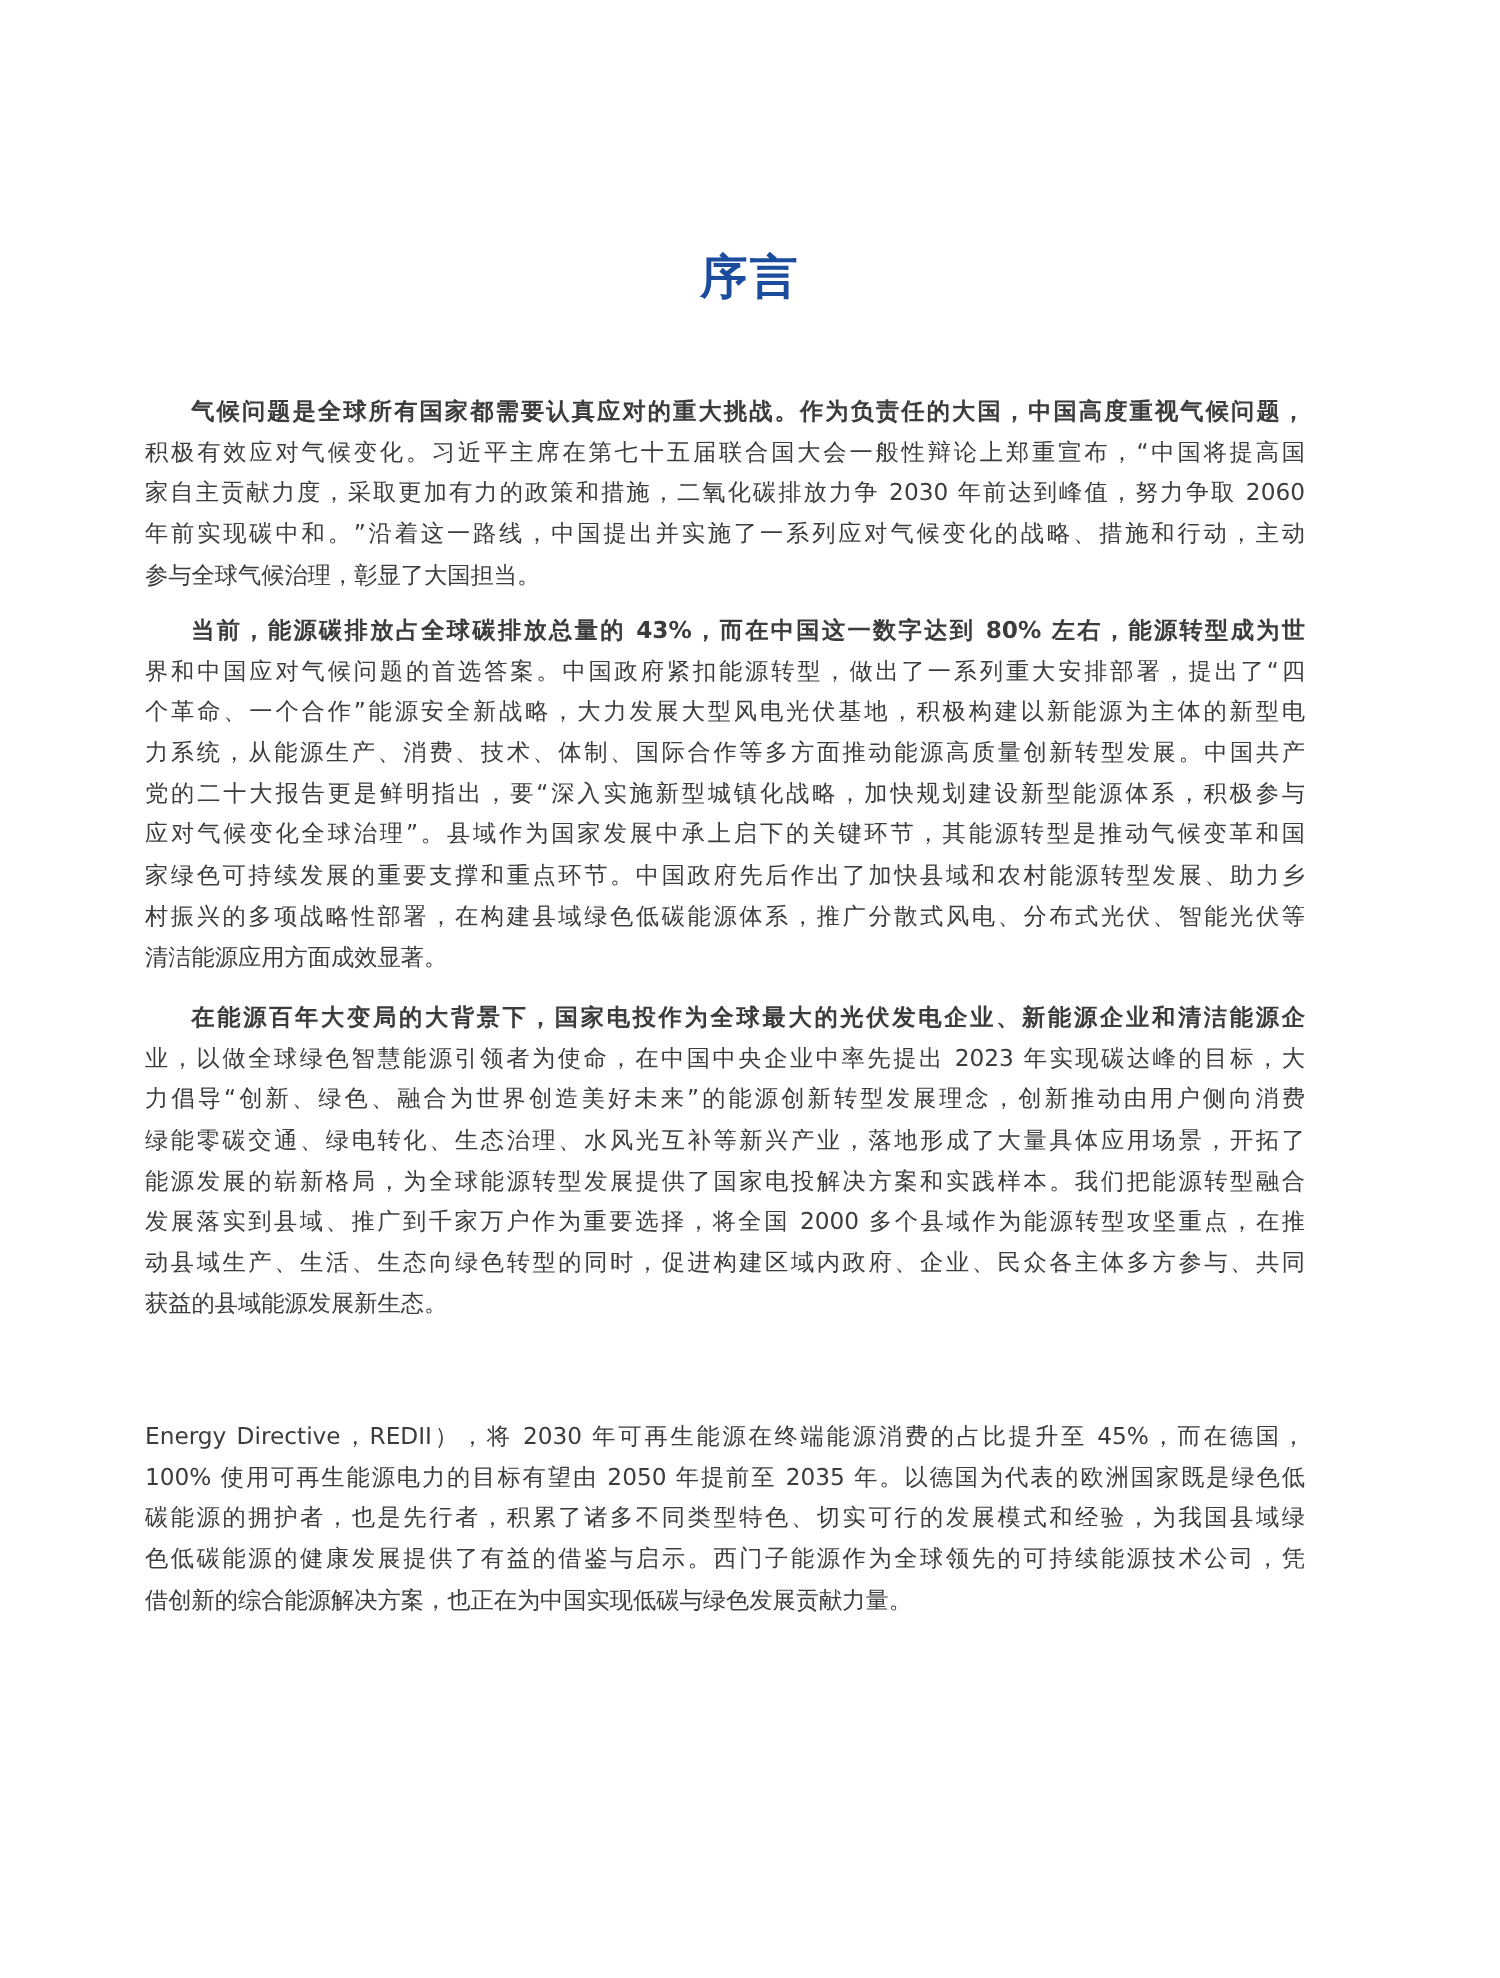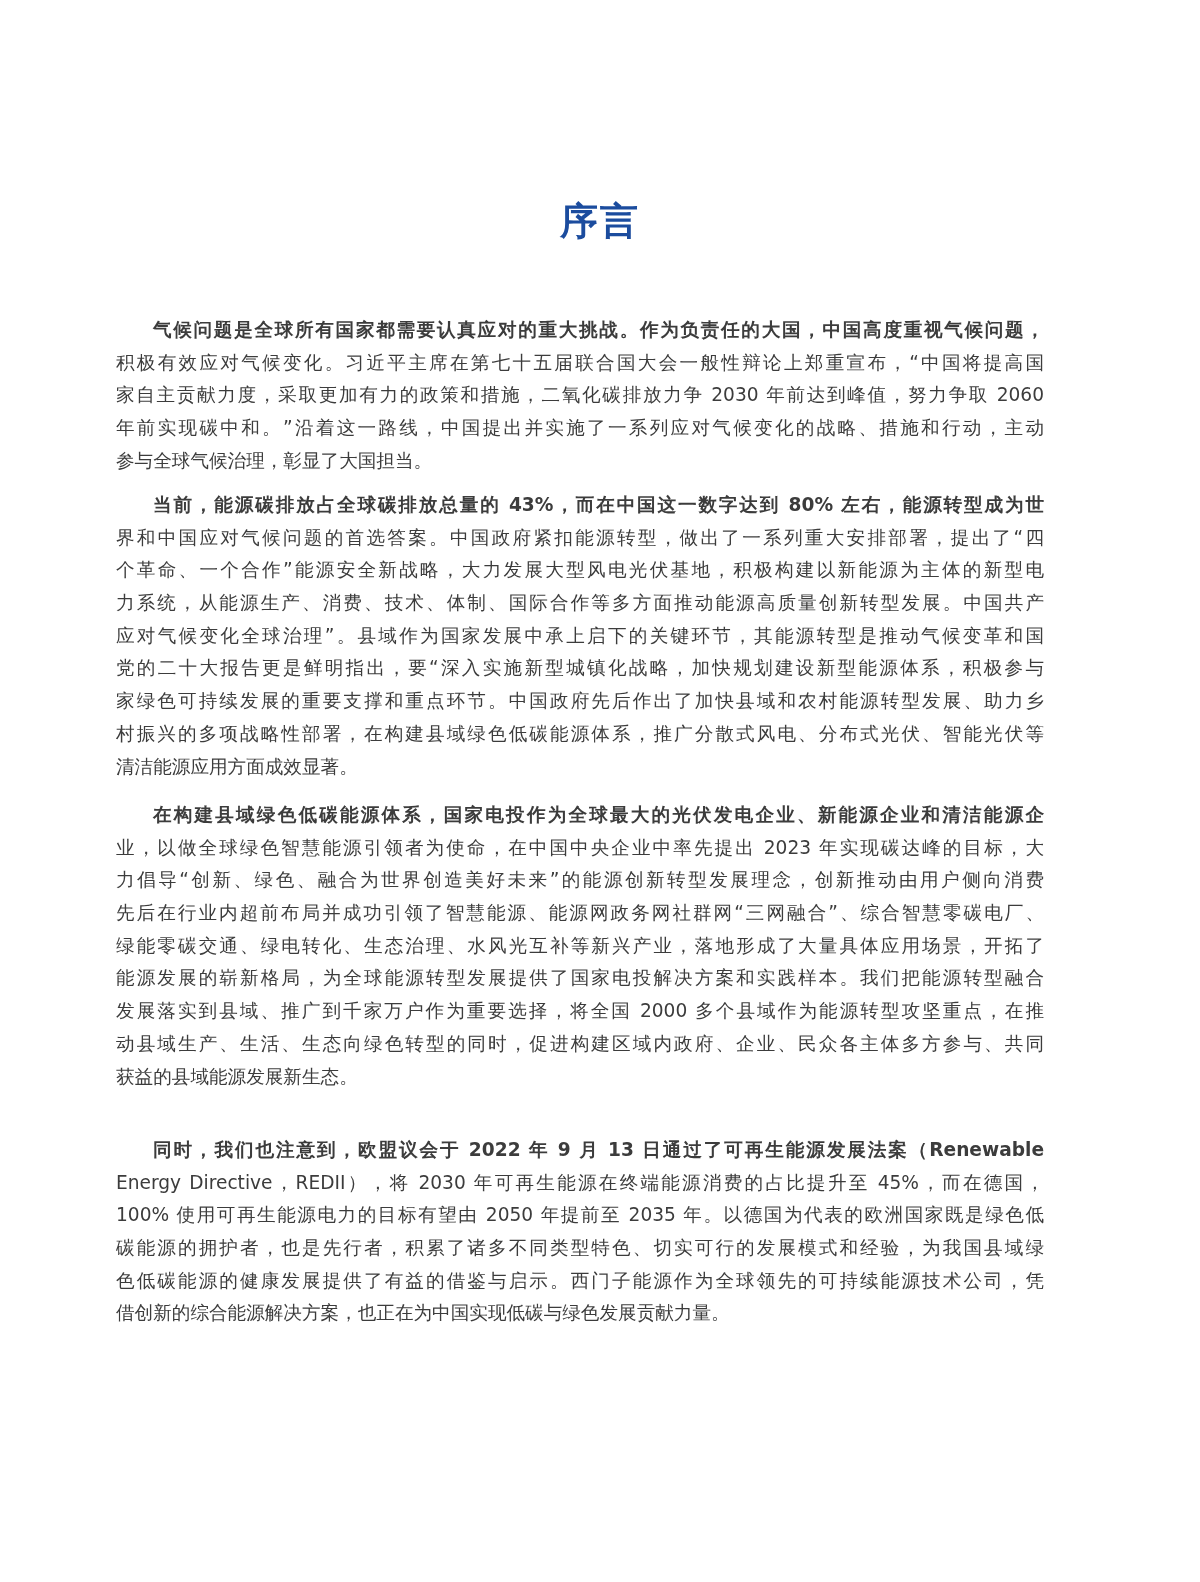--- a/index.html
+++ b/index.html
@@ -38,41 +38,39 @@
       <span class="line">家自主贡献力度，采取更加有力的政策和措施，二氧化碳排放力争 2030 年前达到峰值，努力争取 2060</span>
       <span class="line">年前实现碳中和。”沿着这一路线，中国提出并实施了一系列应对气候变化的战略、措施和行动，主动</span>
       <span class="line last">参与全球气候治理，彰显了大国担当。</span>
     </div>
 
     <div class="para" style="top:175px;">
       <span class="line indent">当前，能源碳排放占全球碳排放总量的 43%，而在中国这一数字达到 80% 左右，能源转型成为世</span>
       <span class="line">界和中国应对气候问题的首选答案。中国政府紧扣能源转型，做出了一系列重大安排部署，提出了“四</span>
       <span class="line">个革命、一个合作”能源安全新战略，大力发展大型风电光伏基地，积极构建以新能源为主体的新型电</span>
       <span class="line">力系统，从能源生产、消费、技术、体制、国际合作等多方面推动能源高质量创新转型发展。中国共产</span>
+      <span class="line">党的二十大报告更是鲜明指出，要“深入实施新型城镇化战略，加快规划建设新型能源体系，积极参与</span>
       <span class="line">应对气候变化全球治理”。县域作为国家发展中承上启下的关键环节，其能源转型是推动气候变革和国</span>
-      <span class="line">党的二十大报告更是鲜明指出，要“深入实施新型城镇化战略，加快规划建设新型能源体系，积极参与</span>
       <span class="line">家绿色可持续发展的重要支撑和重点环节。中国政府先后作出了加快县域和农村能源转型发展、助力乡</span>
       <span class="line">村振兴的多项战略性部署，在构建县域绿色低碳能源体系，推广分散式风电、分布式光伏、智能光伏等</span>
       <span class="line last">清洁能源应用方面成效显著。</span>
     </div>
 
     <div class="para" style="top:485px;">
-      <span class="line indent">在构建县域绿色低碳能源体系，国家电投作为全球最大的光伏发电企业、新能源企业和清洁能源企</span>
+      <span class="line indent">在能源百年大变局的大背景下，国家电投作为全球最大的光伏发电企业、新能源企业和清洁能源企</span>
       <span class="line">业，以做全球绿色智慧能源引领者为使命，在中国中央企业中率先提出 2023 年实现碳达峰的目标，大</span>
       <span class="line">力倡导“创新、绿色、融合为世界创造美好未来”的能源创新转型发展理念，创新推动由用户侧向消费</span>
-      <span class="line">先后在行业内超前布局并成功引领了智慧能源、能源网政务网社群网“三网融合”、综合智慧零碳电厂、</span>
       <span class="line">绿能零碳交通、绿电转化、生态治理、水风光互补等新兴产业，落地形成了大量具体应用场景，开拓了</span>
       <span class="line">能源发展的崭新格局，为全球能源转型发展提供了国家电投解决方案和实践样本。我们把能源转型融合</span>
       <span class="line">发展落实到县域、推广到千家万户作为重要选择，将全国 2000 多个县域作为能源转型攻坚重点，在推</span>
       <span class="line">动县域生产、生活、生态向绿色转型的同时，促进构建区域内政府、企业、民众各主体多方参与、共同</span>
       <span class="line last">获益的县域能源发展新生态。</span>
     </div>
 
     <div class="para" style="top:820px;">
-      <span class="line indent">同时，我们也注意到，欧盟议会于 2022 年 9 月 13 日通过了可再生能源发展法案（Renewable</span>
       <span class="line">Energy Directive，REDII），将 2030 年可再生能源在终端能源消费的占比提升至 45%，而在德国，</span>
       <span class="line">100% 使用可再生能源电力的目标有望由 2050 年提前至 2035 年。以德国为代表的欧洲国家既是绿色低</span>
       <span class="line">碳能源的拥护者，也是先行者，积累了诸多不同类型特色、切实可行的发展模式和经验，为我国县域绿</span>
       <span class="line">色低碳能源的健康发展提供了有益的借鉴与启示。西门子能源作为全球领先的可持续能源技术公司，凭</span>
       <span class="line last">借创新的综合能源解决方案，也正在为中国实现低碳与绿色发展贡献力量。</span>
     </div>
 
   </div>
 </div>
 

